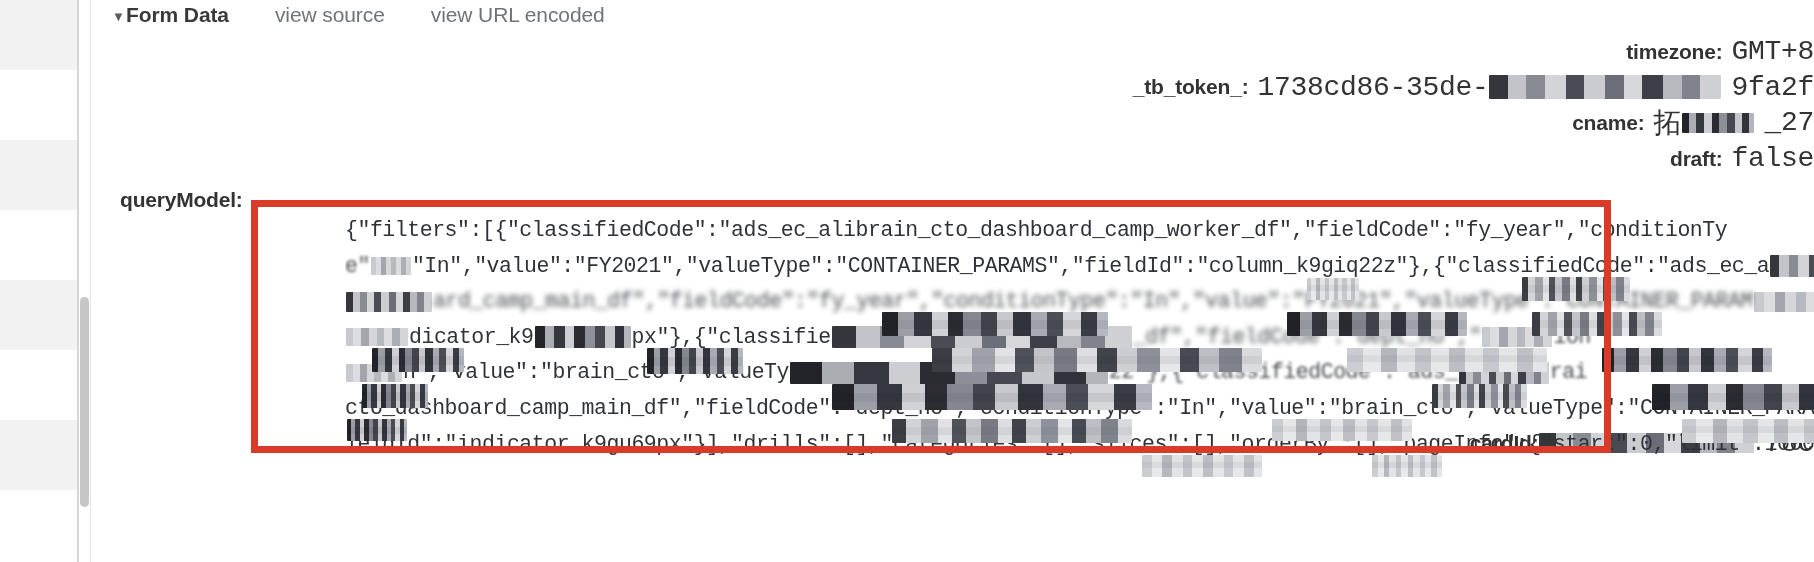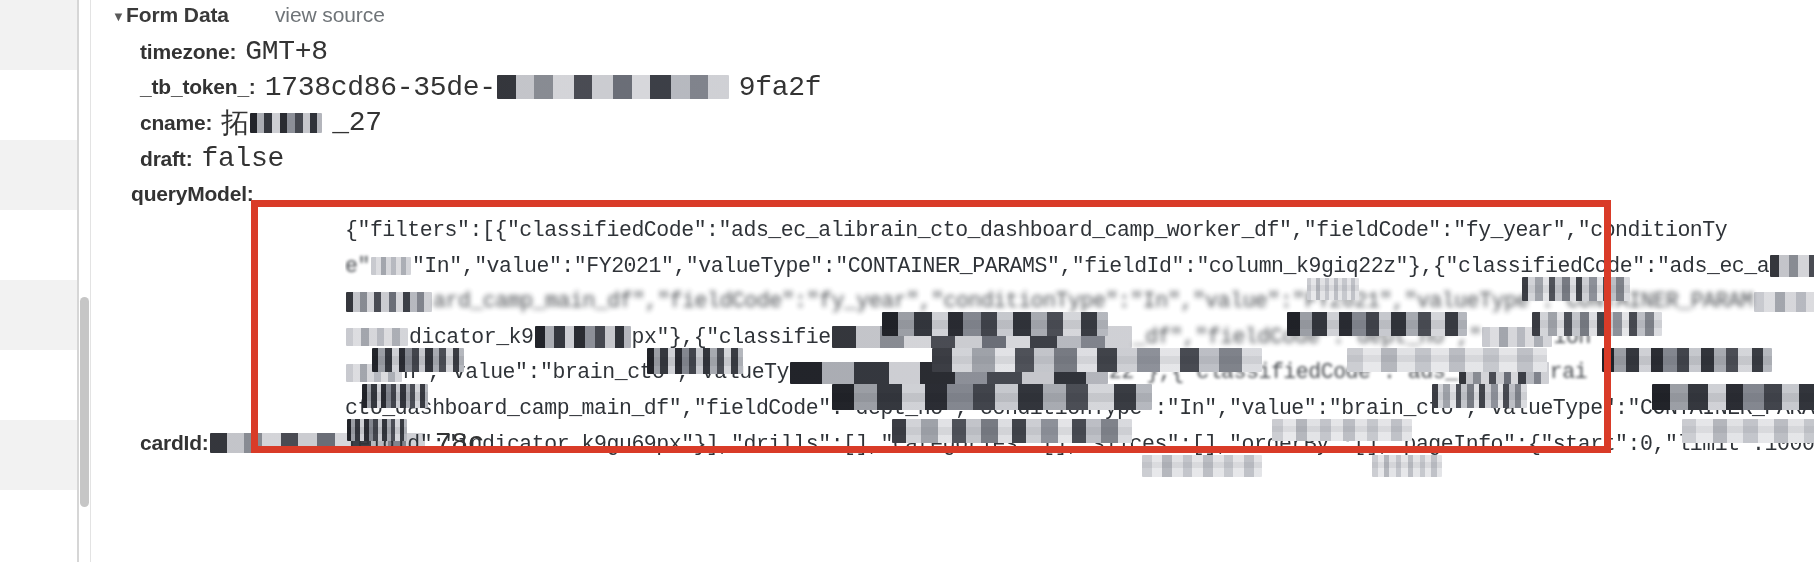--- a/index.html
+++ b/index.html
@@ -117,20 +117,21 @@
     left: 0; top: 34px;
     right: 0;
   }
   .kv-row {
     position: relative;
     height: 35.6px;
     white-space: nowrap;
     padding-left: 48px;
     display: flex;
     align-items: center;
+    justify-content: flex-end;
   }
   .kv-key {
     font-size: 21px;
     font-weight: bold;
     color: #333333;
     font-family: "Liberation Sans", sans-serif;
     letter-spacing: -0.2px;
   }
   .kv-val {
     font-size: 28px;
@@ -178,23 +179,23 @@
         rgba(30,32,38,.93) 41% 52%, rgba(120,124,134,.75) 52% 62%,
         rgba(55,58,66,.9) 62% 73%, rgba(195,197,203,.5) 73% 83%,
         rgba(35,38,45,.92) 83% 93%, rgba(165,168,176,.6) 93% 100%);
   }
 
   
   .query-row {
     position: relative;
     height: 35.6px;
     white-space: nowrap;
-    padding-left: 39px;
+    padding-left: 28px;
     display: flex;
-    align-items: center;
+    align-items: flex-end;
   }
   .json-lines {
     position: absolute;
     left: 253px;
     top: 213px;
     width: 1561px;
   }
   .json-line {
     height: 35.6px;
     line-height: 35.6px;
@@ -312,20 +313,21 @@
   <div class="list-scrollbar"></div>
   <div class="pane-divider"></div>
   <div class="pane-divider2"></div>
 
   <div class="detail-pane">
 
     <div class="section-header">
       <span class="disclosure">▼</span>
       <span class="section-title">Form Data</span>
       <span class="header-link">view source</span>
+      <span class="header-link">view URL encoded</span>
     </div>
 
     <div class="kv-rows">
 
       <div class="kv-row">
         <span class="kv-key">timezone:</span>
         <span class="kv-val">GMT+8</span>
       </div>
 
       <div class="kv-row">

